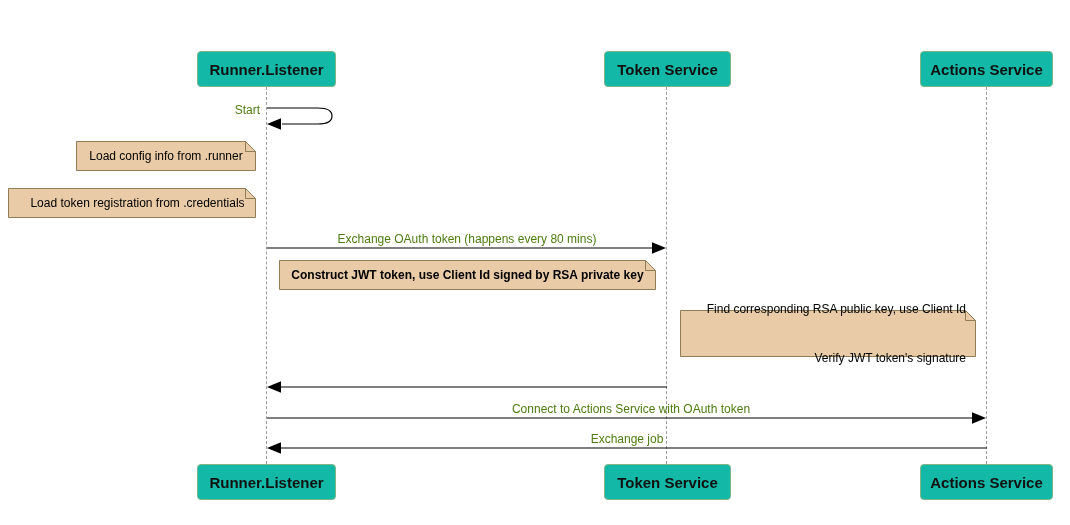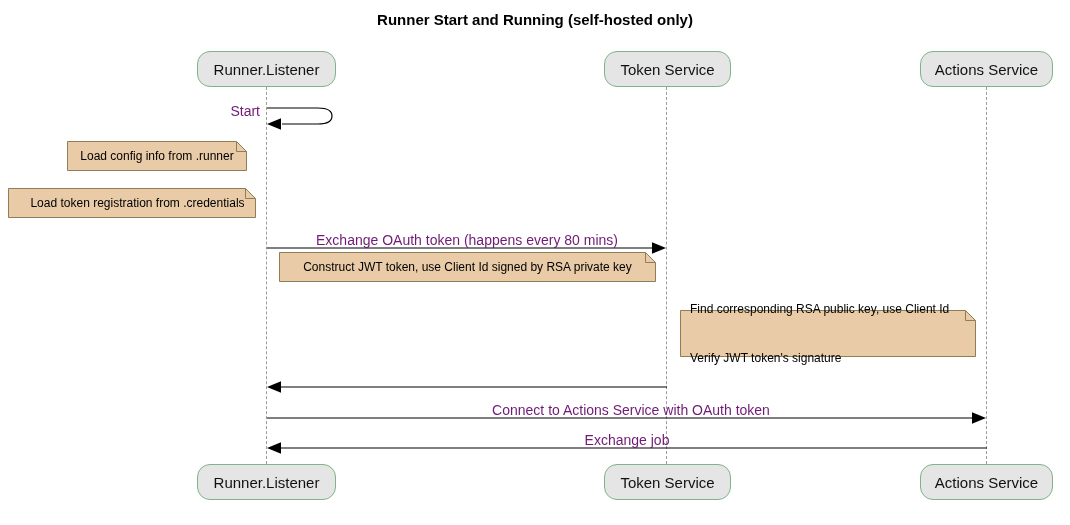--- a/index.html
+++ b/index.html
@@ -6,52 +6,51 @@
   #canvas{
     position:relative;width:1070px;height:525px;background:#ffffff;
     font-family:"Liberation Sans","DejaVu Sans",sans-serif;color:#000;
     overflow:hidden;
   }
   .title{
     position:absolute;top:11px;left:0;width:1070px;text-align:center;
     font-size:15px;font-weight:bold;color:#000;
   }
   .participant{
-    position:absolute;height:36px;background:#e5e5e5;border:1px solid #7FB487;
-    border-radius:13px;display:flex;align-items:center;justify-content:center;
-    font-size:15px;color:#111;box-sizing:border-box;
+    position:absolute;height:36px;background:#14b8a6;border:1px solid #7FB487;
+    border-radius:4px;display:flex;align-items:center;justify-content:center;
+    font-size:15px;color:#111;box-sizing:border-box;font-weight:bold;
   }
   .lifeline{
     position:absolute;top:87px;height:377px;width:0;
     border-left:1px dashed #9b9b9b;
   }
   .msg-label{
-    position:absolute;font-size:14px;color:#701a75;white-space:nowrap;
+    position:absolute;font-size:12px;color:#4d7c0f;white-space:nowrap;
   }
   .center{text-align:center;}
   .right{text-align:right;}
   .note{
     position:absolute;font-size:12px;color:#000;box-sizing:border-box;
   }
   .note svg{position:absolute;top:0;left:0;}
   .note .note-text{
     position:relative;z-index:2;padding:0 10px;white-space:nowrap;
     display:flex;flex-direction:column;justify-content:center;height:100%;
     align-items:center;
   }
-  .note .note-text.left{align-items:flex-start;gap:32px;}
+  .note .note-text.left{align-items:flex-end;gap:32px;}
   .note .note-text div{line-height:17px;}
   #arrows{position:absolute;top:0;left:0;pointer-events:none;}
 </style>
 </head>
 <body>
 
 <div id="canvas">
 
-  <div class="title">Runner Start and Running (self-hosted only)</div>
 
   <div class="lifeline" style="left:266px;"></div>
   <div class="lifeline" style="left:666px;"></div>
   <div class="lifeline" style="left:986px;"></div>
 
   <div class="participant" style="left:197px;top:51px;width:139px;">
     <span>Runner.Listener</span>
   </div>
   <div class="participant" style="left:604px;top:51px;width:127px;">
     <span>Token Service</span>
@@ -96,41 +95,41 @@
       <line x1="987" y1="448" x2="281" y2="448"></line>
       <polygon points="267,448 281,442.2 281,453.8" fill="#000" stroke="none"></polygon>
     </g>
   </svg>
 
   <div class="msg-label right" style="left:180px;top:103px;width:80px;">Start</div>
   <div class="msg-label center" style="left:267px;top:232px;width:400px;">Exchange OAuth token (happens every 80 mins)</div>
   <div class="msg-label center" style="left:271px;top:402px;width:720px;">Connect to Actions Service with OAuth token</div>
   <div class="msg-label center" style="left:267px;top:432px;width:720px;">Exchange job</div>
 
-  <div class="note" style="left:67px;top:141px;width:180px;height:30px;">
+  <div class="note" style="left:76px;top:141px;width:180px;height:30px;">
     <svg width="180" height="30">
       <path d="M0.5 0.5 H169.5 L179.5 10.5 V29.5 H0.5 Z" fill="#E9CBA7" stroke="#8F7E55"></path>
       <path d="M169.5 0.5 V10.5 H179.5" fill="none" stroke="#8F7E55"></path>
     </svg>
     <div class="note-text">
         <div>Load config info from .runner</div>
       </div>
   </div>
 
   <div class="note" style="left:8px;top:188px;width:248px;height:30px;padding-left:11px;">
     <svg width="248" height="30">
       <path d="M0.5 0.5 H237.5 L247.5 10.5 V29.5 H0.5 Z" fill="#E9CBA7" stroke="#8F7E55"></path>
       <path d="M237.5 0.5 V10.5 H247.5" fill="none" stroke="#8F7E55"></path>
     </svg>
     <div class="note-text">
         <div>Load token registration from .credentials</div>
       </div>
   </div>
 
-  <div class="note" style="left:279px;top:252px;width:377px;height:30px;">
+  <div class="note" style="left:279px;top:260px;width:377px;height:30px;font-weight:bold;">
     <svg width="377" height="30">
       <path d="M0.5 0.5 H366.5 L376.5 10.5 V29.5 H0.5 Z" fill="#E9CBA7" stroke="#8F7E55"></path>
       <path d="M366.5 0.5 V10.5 H376.5" fill="none" stroke="#8F7E55"></path>
     </svg>
     <div class="note-text">
         <div>Construct JWT token, use Client Id signed by RSA private key</div>
       </div>
   </div>
 
   <div class="note" style="left:680px;top:310px;width:296px;height:47px;">

